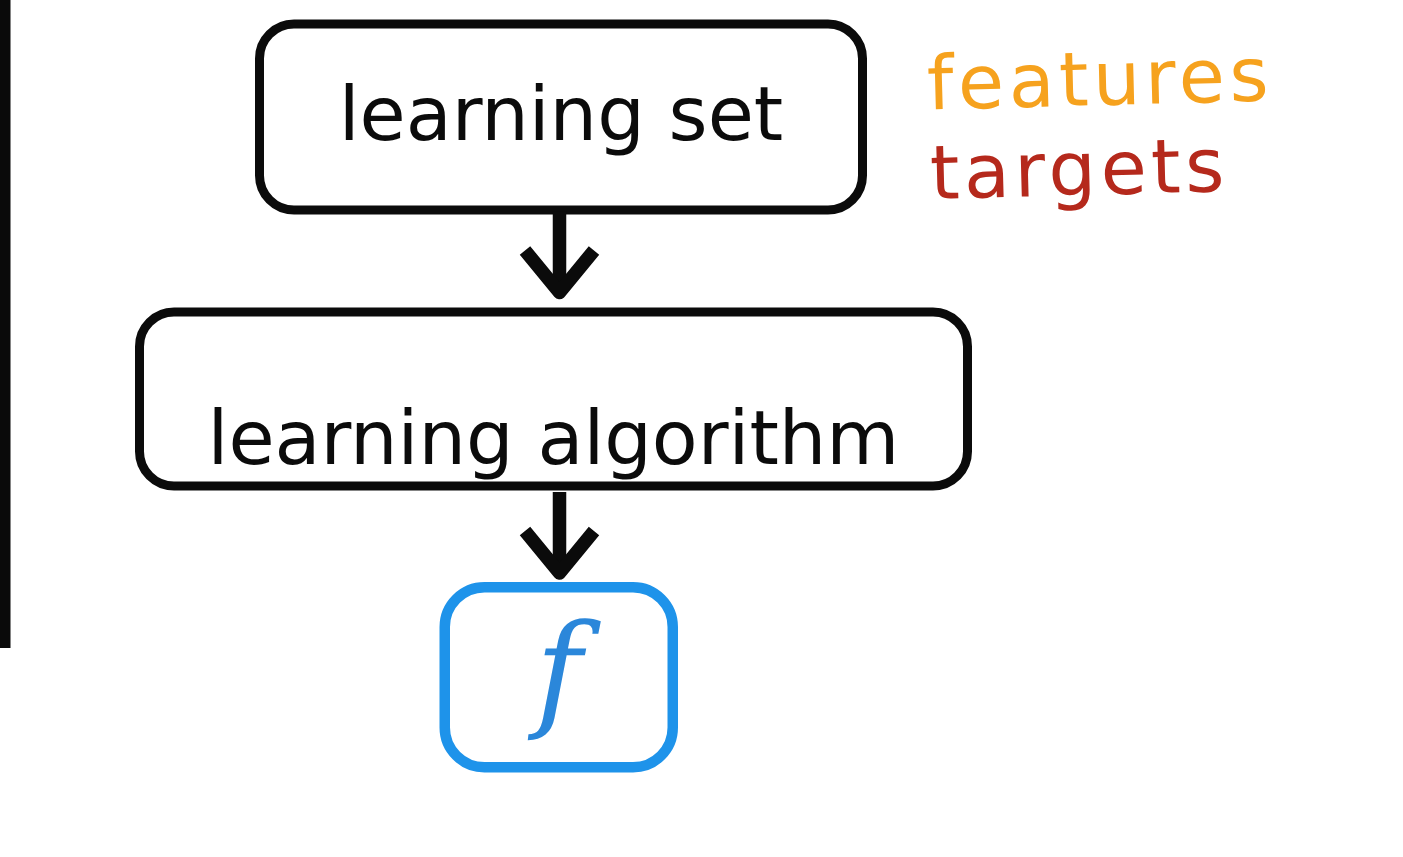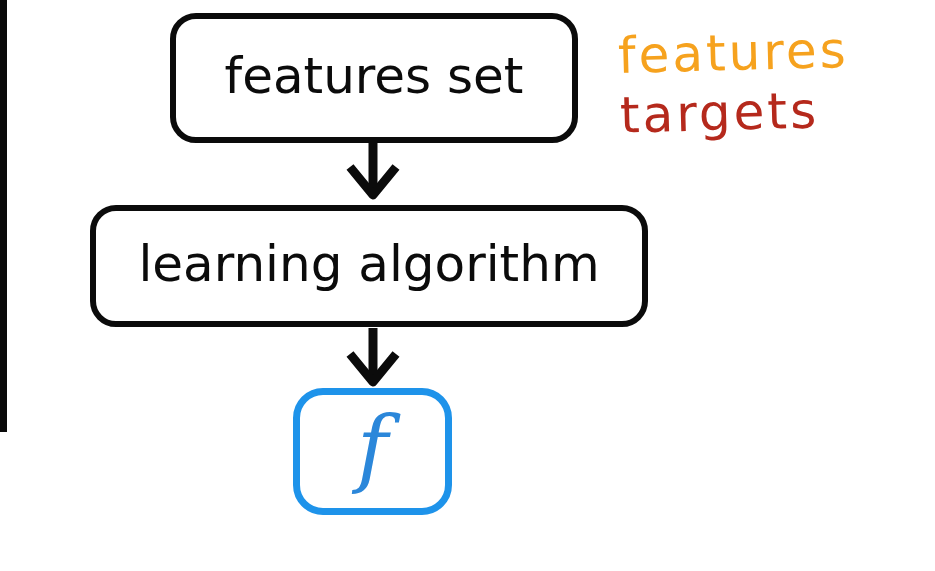--- a/index.html
+++ b/index.html
@@ -27,21 +27,21 @@
     justify-content: center;
   }
   .node-label {
     font-size: 50px;
     line-height: 1;
     color: #0b0b0b;
     white-space: nowrap;
     padding-bottom: 4px;
   }
   #training-set-node { left: 170px; top: 13px;  width: 408px; height: 130px; }
-  #learning-algorithm-node { left: 90px;  top: 205px; width: 558px; height: 122px; }
+  #learning-algorithm-node { left: 90px;  top: 205px; width: 558px; height: 122px; align-items: flex-end; }
   #model-f-node {
     left: 293px; top: 388px; width: 159px; height: 127px;
     border-width: 7px;
     border-radius: 30px;
   }
   #model-f-node .model-label {
     font-family: "DejaVu Serif", "Liberation Serif", serif;
     font-style: italic;
     font-size: 84px;
     line-height: 1;
@@ -68,21 +68,21 @@
   #targets-annotation  { left: 620px; top: 86px; }
 </style>
 </head>
 <body>
 
 <div id="canvas">
 
   <div class="edge-bar" style="background: rgb(10, 10, 10);"></div>
 
   <div class="node" id="training-set-node" style="border-color: rgb(11, 11, 11);">
-    <span class="node-label" style="color: rgb(11, 11, 11);">features set</span>
+    <span class="node-label" style="color: rgb(11, 11, 11);">learning set</span>
   </div>
 
   <svg class="flow-arrow" id="arrow-1" viewBox="0 0 60 60" style="color: rgb(11, 11, 11);">
     <line x1="30" y1="0" x2="30" y2="52"></line>
     <polyline points="7,26 30,54 53,26"></polyline>
   </svg>
 
   <div class="node" id="learning-algorithm-node" style="border-color: rgb(11, 11, 11);">
     <span class="node-label" style="color: rgb(11, 11, 11);">learning algorithm</span>
   </div>

